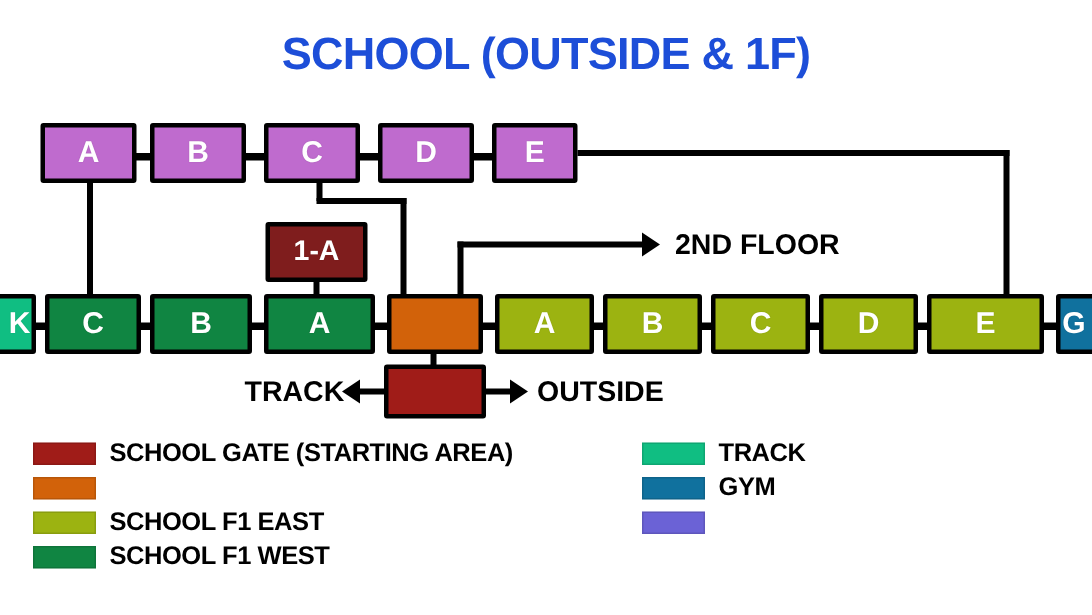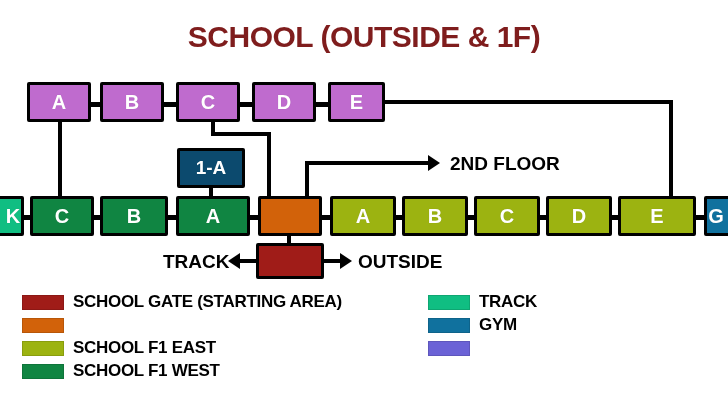--- a/index.html
+++ b/index.html
@@ -22,21 +22,21 @@
     height: 410px;
   }
   .title {
     position: absolute;
     left: 0;
     top: 20px;
     width: 728px;
     text-align: center;
     font-size: 30px;
     font-weight: bold;
-    color: #7f1d1d;
+    color: #1d4ed8;
     letter-spacing: -0.5px;
     white-space: nowrap;
   }
   
   .node {
     position: absolute;
     box-sizing: border-box;
     border: 3px solid #000000;
     border-radius: 2px;
     display: flex;
@@ -188,21 +188,21 @@
   <div class="node" style="left:176px; top:82px; width:64px; height:40px; background:#BF6BCE;">
     <span>C</span>
   </div>
   <div class="node" style="left:252px; top:82px; width:64px; height:40px; background:#BF6BCE;">
     <span>D</span>
   </div>
   <div class="node" style="left:328px; top:82px; width:57px; height:40px; background:#BF6BCE;">
     <span>E</span>
   </div>
 
-  <div class="node small-label" style="left:177px; top:148px; width:68px; height:40px; background:#0c4a6e;">
+  <div class="node small-label" style="left:177px; top:148px; width:68px; height:40px; background:#7f1d1d;">
     <span>1-A</span>
   </div>
 
   <div class="node" style="left:-12px; top:196px; width:36px; height:40px; background:#10BE82;">
     <span style="margin-left:14px;">K</span>
   </div>
   <div class="node" style="left:30px; top:196px; width:64px; height:40px; background:#108542;">
     <span>C</span>
   </div>
   <div class="node" style="left:100px; top:196px; width:68px; height:40px; background:#108542;">

